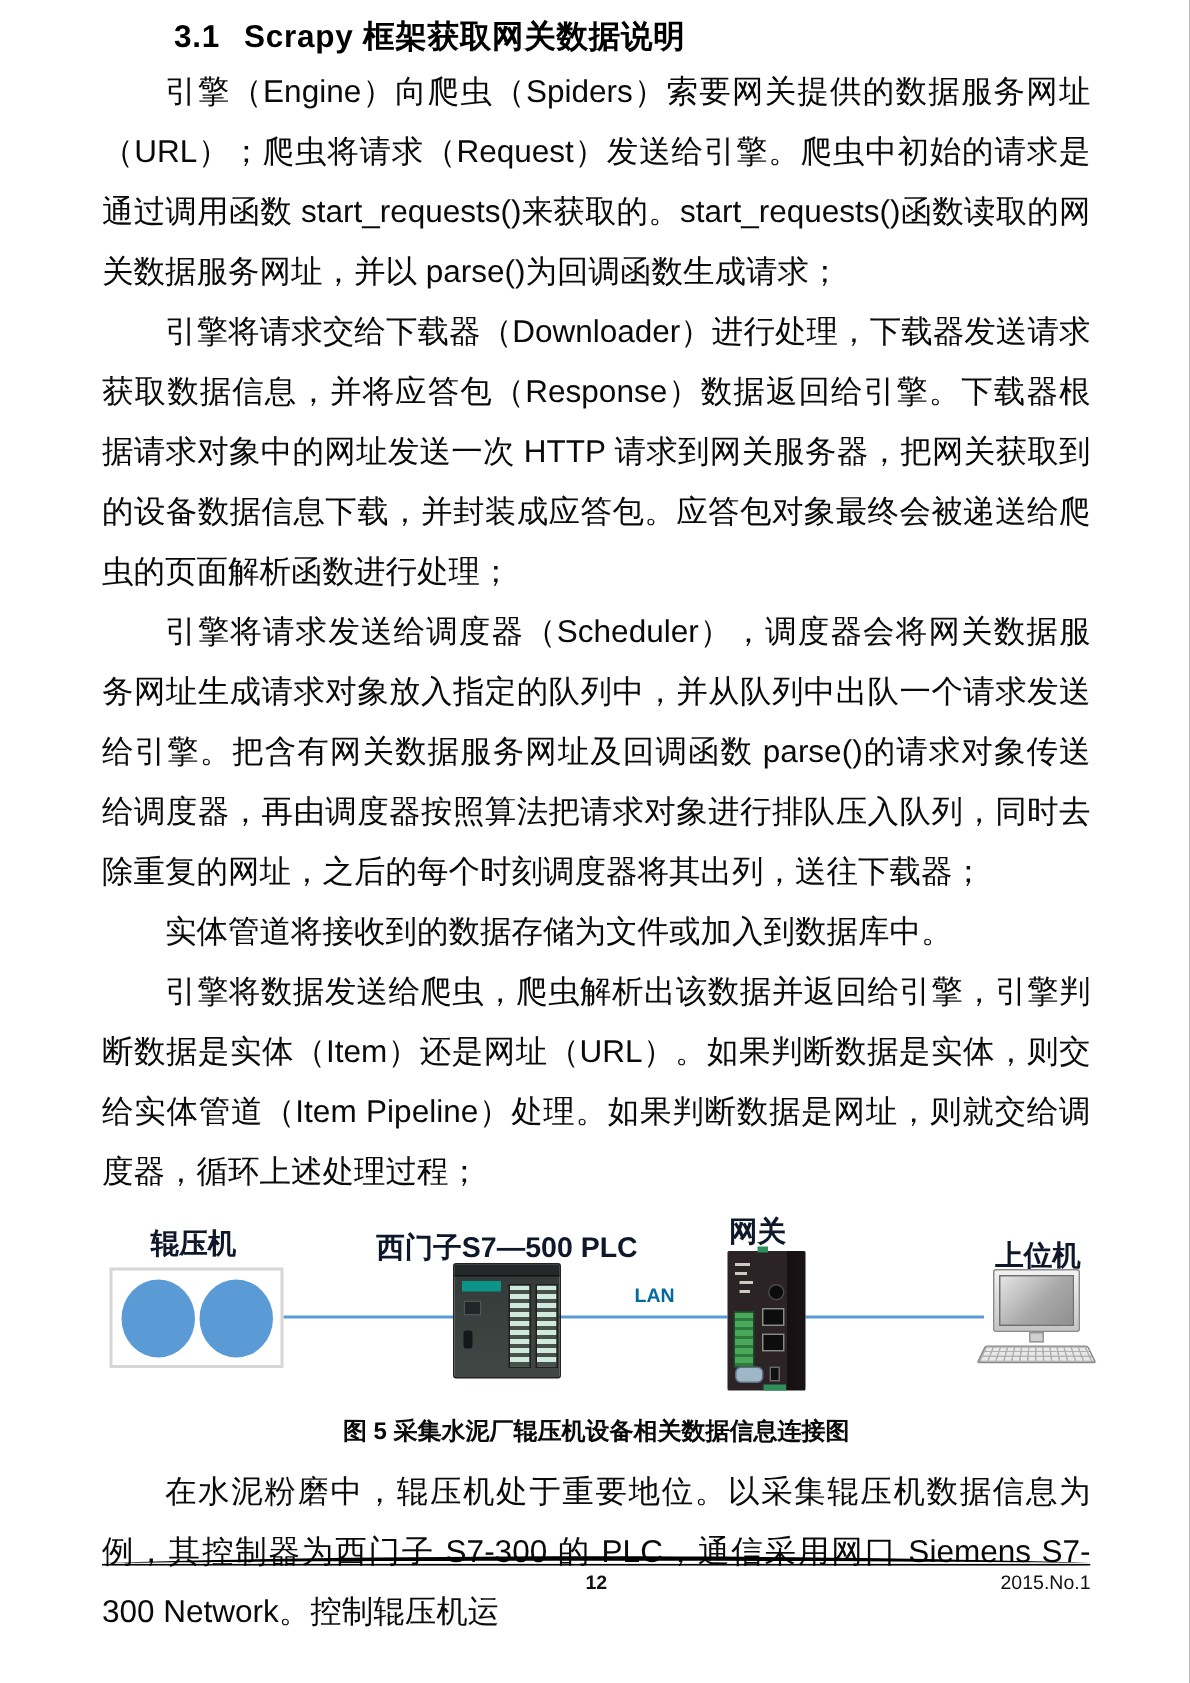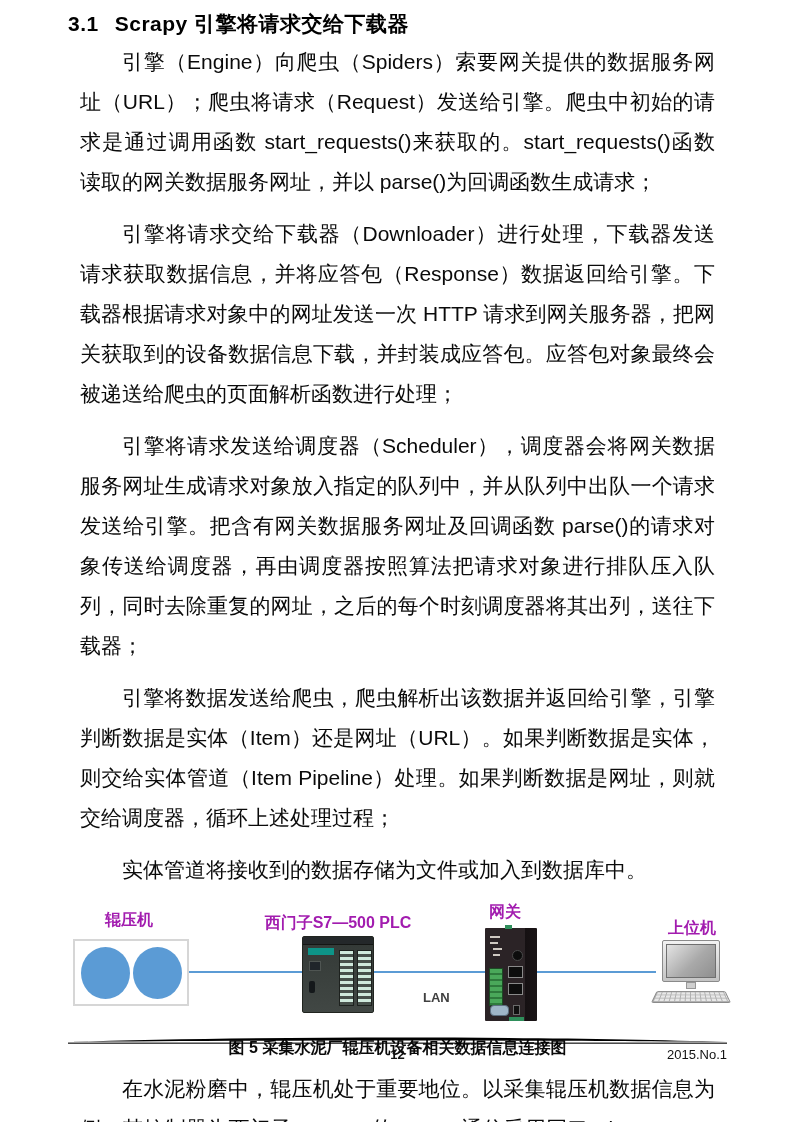--- a/index.html
+++ b/index.html
@@ -25,55 +25,54 @@
     padding-bottom: 6px;
     border-bottom: 2px solid #000;
   }
   .section-heading {
     font-size: 21px;
     font-weight: bold;
     color: #000;
     margin: 10px 0 4px 0;
     letter-spacing: 0.5px;
   }
-  .section-heading .sec-num { margin-right: 16px; }
+  .section-heading .sec-num { margin-right: 16px; margin-left: 48px; }
   .body-para {
     font-size: 21px;
     line-height: 40px;
     text-align: justify;
     text-indent: 2em;
-    margin: 12px;
+    margin: 0;
     color: #0a0a0a;
   }
   .body-para.first { margin-top: 4px; }
 
   
   .diagram { margin: 6px 0 0 0; }
   .diagram-canvas {
     position: relative;
     width: 659px; height: 126px;
   }
   .dev-label {
     position: absolute;
     transform: translateX(-50%);
-    font-size: 16px;
+    font-size: 19px;
     font-weight: bold;
-    color: #a21caf;
+    color: #0f172a;
     white-space: nowrap;
   }
   .conn {
     position: absolute; top: 69px; height: 2px;
     background: #5b9bd5;
   }
   .lan-label {
     position: absolute;
     left: 355px; top: 48px;
     font-size: 13px; font-weight: bold;
-    color: #404040;
-    margin-top: 40px;
+    color: #0369a1;
   }
   
   .roller-box {
     position: absolute; left: 5px; top: 37px;
     width: 112px; height: 63px;
     background: #fff;
     border: 2px solid #d6d6d6;
     display: flex; align-items: center; justify-content: center; gap: 3px;
   }
   .roller-circle { width: 49px; height: 52px; border-radius: 50%; background: #5b9bd5; }
@@ -164,28 +163,28 @@
   .footer-issue { position:absolute; right:0; }
 </style>
 </head>
 <body>
 
 <div class="page">
   <div class="content">
 
 
     <h2 class="section-heading">
-      <span class="sec-num">3.1</span><span class="sec-title">Scrapy 引擎将请求交给下载器</span>
+      <span class="sec-num">3.1</span><span class="sec-title">Scrapy 框架获取网关数据说明</span>
     </h2>
 
     <p class="body-para first">引擎（Engine）向爬虫（Spiders）索要网关提供的数据服务网址（URL）；爬虫将请求（Request）发送给引擎。爬虫中初始的请求是通过调用函数 start_requests()来获取的。start_requests()函数读取的网关数据服务网址，并以 parse()为回调函数生成请求；</p>
     <p class="body-para">引擎将请求交给下载器（Downloader）进行处理，下载器发送请求获取数据信息，并将应答包（Response）数据返回给引擎。下载器根据请求对象中的网址发送一次 HTTP 请求到网关服务器，把网关获取到的设备数据信息下载，并封装成应答包。应答包对象最终会被递送给爬虫的页面解析函数进行处理；</p>
     <p class="body-para">引擎将请求发送给调度器（Scheduler），调度器会将网关数据服务网址生成请求对象放入指定的队列中，并从队列中出队一个请求发送给引擎。把含有网关数据服务网址及回调函数 parse()的请求对象传送给调度器，再由调度器按照算法把请求对象进行排队压入队列，同时去除重复的网址，之后的每个时刻调度器将其出列，送往下载器；</p>
+    <p class="body-para">实体管道将接收到的数据存储为文件或加入到数据库中。</p>
     <p class="body-para">引擎将数据发送给爬虫，爬虫解析出该数据并返回给引擎，引擎判断数据是实体（Item）还是网址（URL）。如果判断数据是实体，则交给实体管道（Item Pipeline）处理。如果判断数据是网址，则就交给调度器，循环上述处理过程；</p>
-    <p class="body-para">实体管道将接收到的数据存储为文件或加入到数据库中。</p>
 
 
     <figure class="diagram" style="margin-left:0;margin-right:0;">
       <div class="diagram-canvas">
 
         <span class="dev-label" style="left:61px; top:8px;">辊压机</span>
         <span class="dev-label" style="left:270px; top:11px;">西门子S7—500 PLC</span>
         <span class="dev-label" style="left:437px; top:0px;">网关</span>
         <span class="dev-label" style="left:624px; top:16px;">上位机</span>
 

